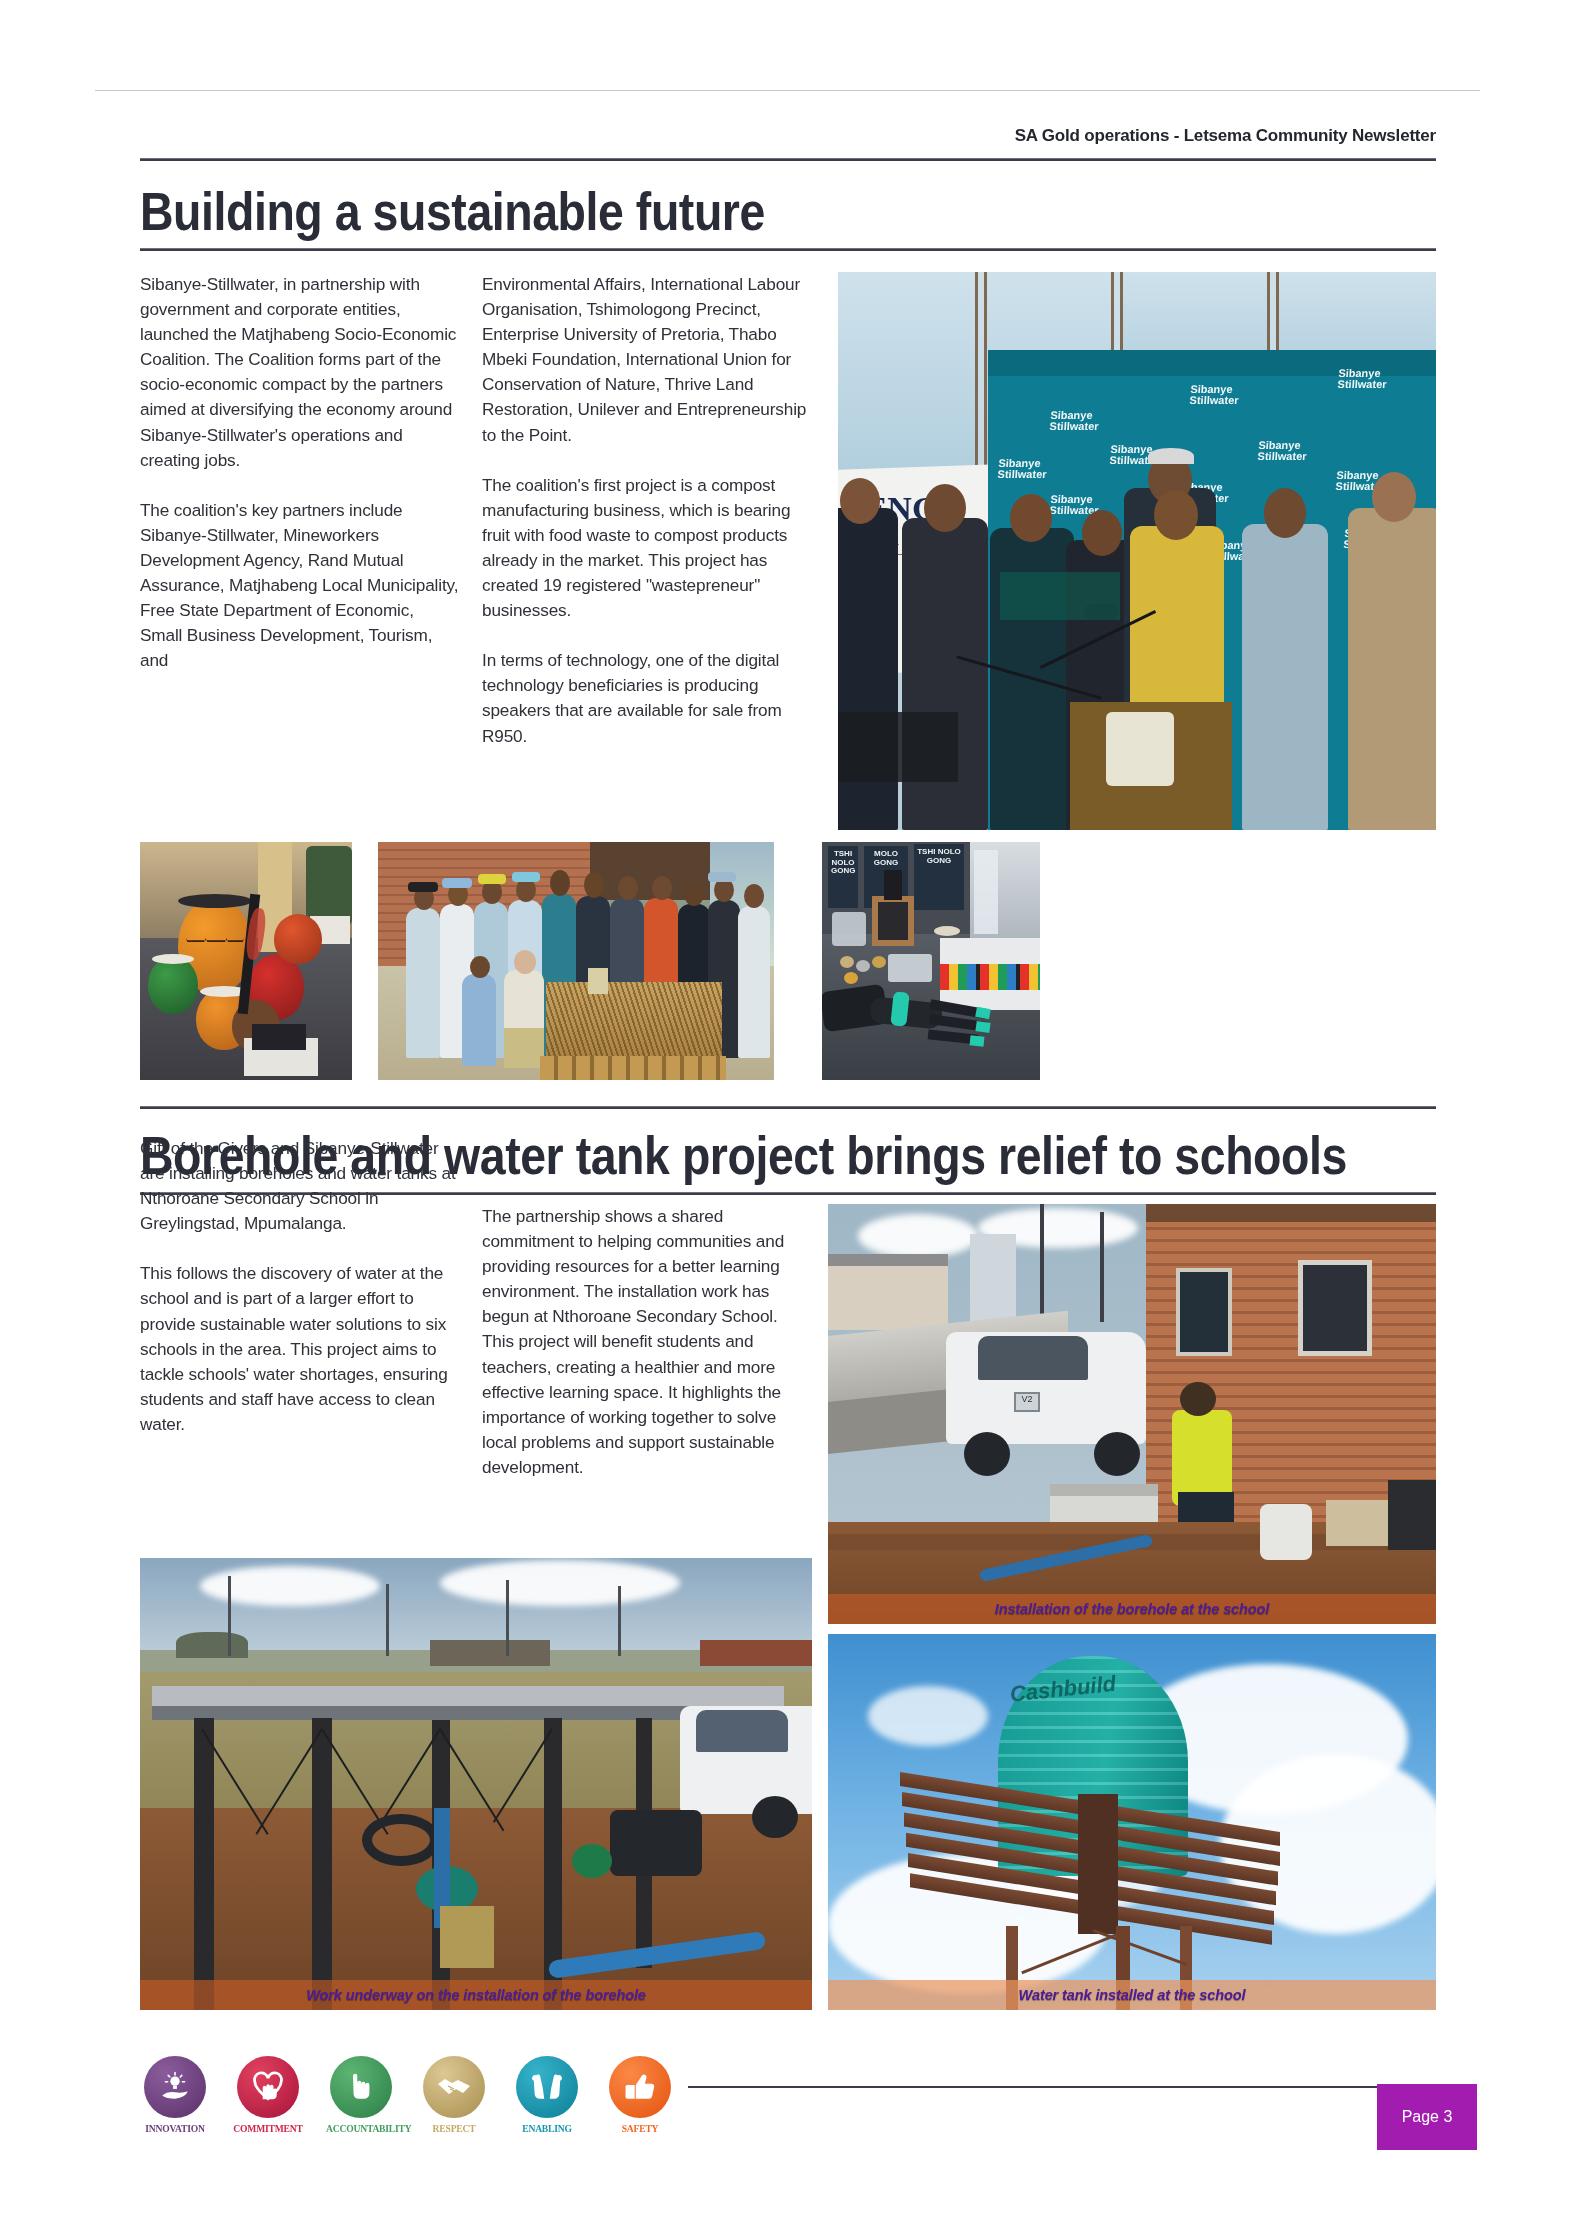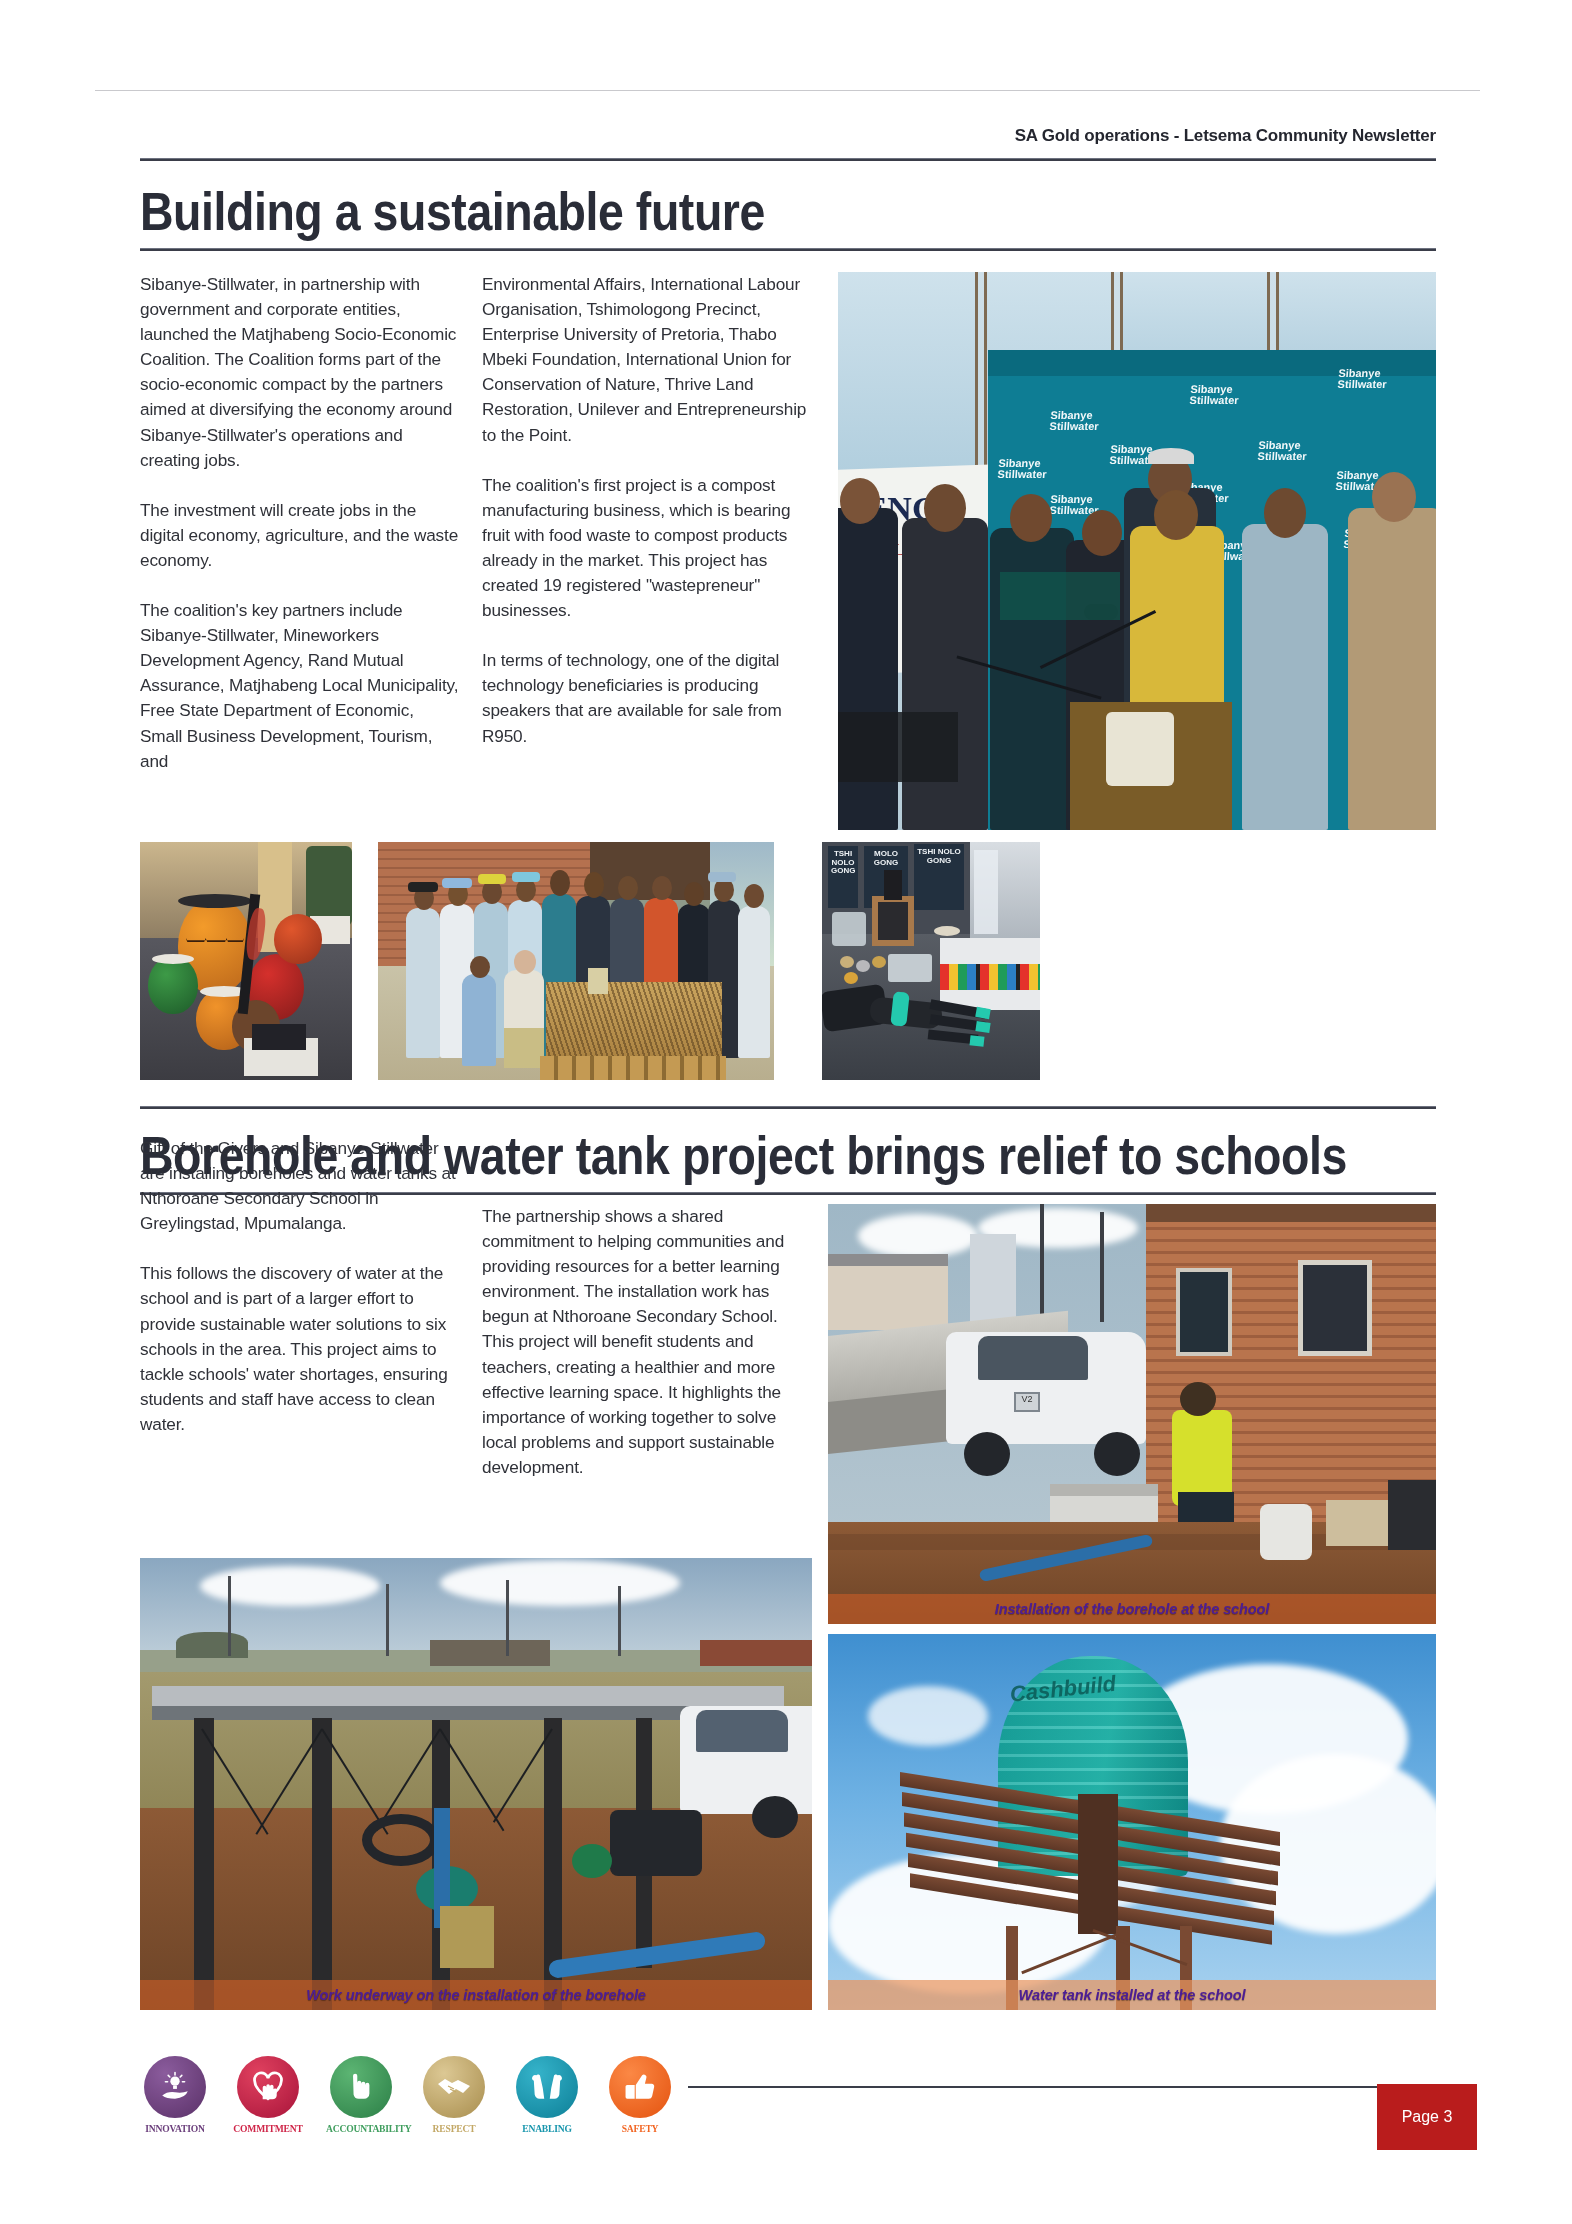--- a/index.html
+++ b/index.html
@@ -224,42 +224,41 @@
 
   .footer-rule {
     position: absolute;
     left: 688px; top: 2086px; width: 748px; height: 2px;
     background: #3a3d49;
   }
   .page-badge {
     position: absolute;
     right: 95px; top: 2084px;
     width: 100px; height: 66px;
-    background: #b91c1c;
+    background: #a21caf;
     color: #ffffff;
     display: flex; align-items: center; justify-content: center;
     font-size: 16px;
   }
 </style>
 </head>
 <body>
 
 <div class="page">
 
   <div class="top-rule"></div>
 
   <div class="masthead">SA Gold operations - Letsema Community Newsletter</div>
   <div class="rule-heavy" style="top:158px;"></div>
 
   <div class="headline" style="top:182px;">Building a sustainable future</div>
   <div class="rule-heavy" style="top:248px;"></div>
 
   <div class="col" style="left:140px; top:272px; width:320px;">
     <p>Sibanye-Stillwater, in partnership with government and corporate entities, launched the Matjhabeng Socio-Economic Coalition. The Coalition forms part of the  socio-economic compact by the partners aimed at diversifying the economy around Sibanye-Stillwater's operations and creating jobs.</p>
-    <p>The investment will create jobs in the digital economy, agriculture, and the waste economy.</p>
     <p>The coalition's key partners include Sibanye-Stillwater, Mineworkers Development Agency, Rand Mutual Assurance, Matjhabeng Local Municipality, Free State Department of Economic, Small Business Development, Tourism, and</p>
   </div>
 
   <div class="col" style="left:482px; top:272px; width:330px;">
     <p>Environmental Affairs, International Labour Organisation, Tshimologong Precinct, Enterprise University of Pretoria, Thabo Mbeki Foundation, International Union for Conservation of Nature, Thrive Land Restoration, Unilever and Entrepreneurship to the Point.</p>
     <p>The coalition's first project is a compost manufacturing business, which is bearing fruit with food waste to compost products already in the market. This project has created 19 registered "wastepreneur" businesses.</p>
     <p>In terms of technology, one of the digital technology beneficiaries is producing speakers that are available for sale from R950.</p>
   </div>
 
   <div class="photo" style="left:838px; top:272px; width:598px; height:558px;">

